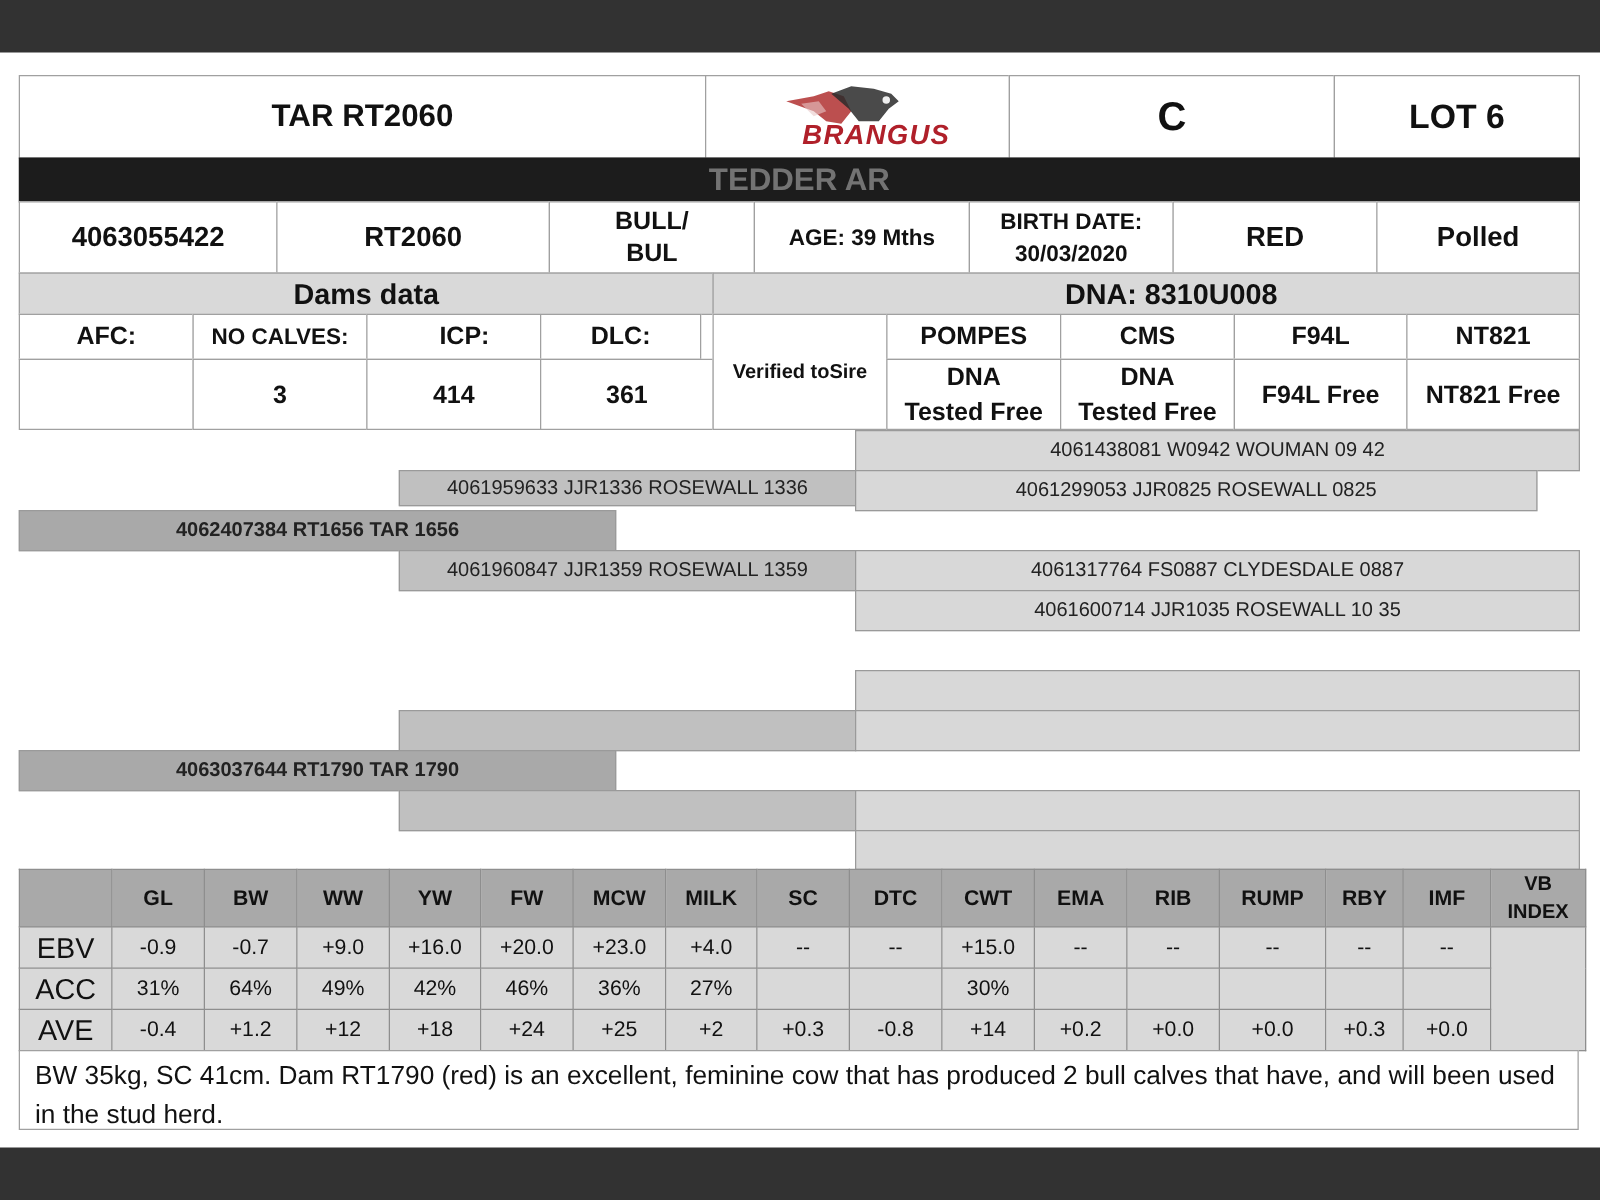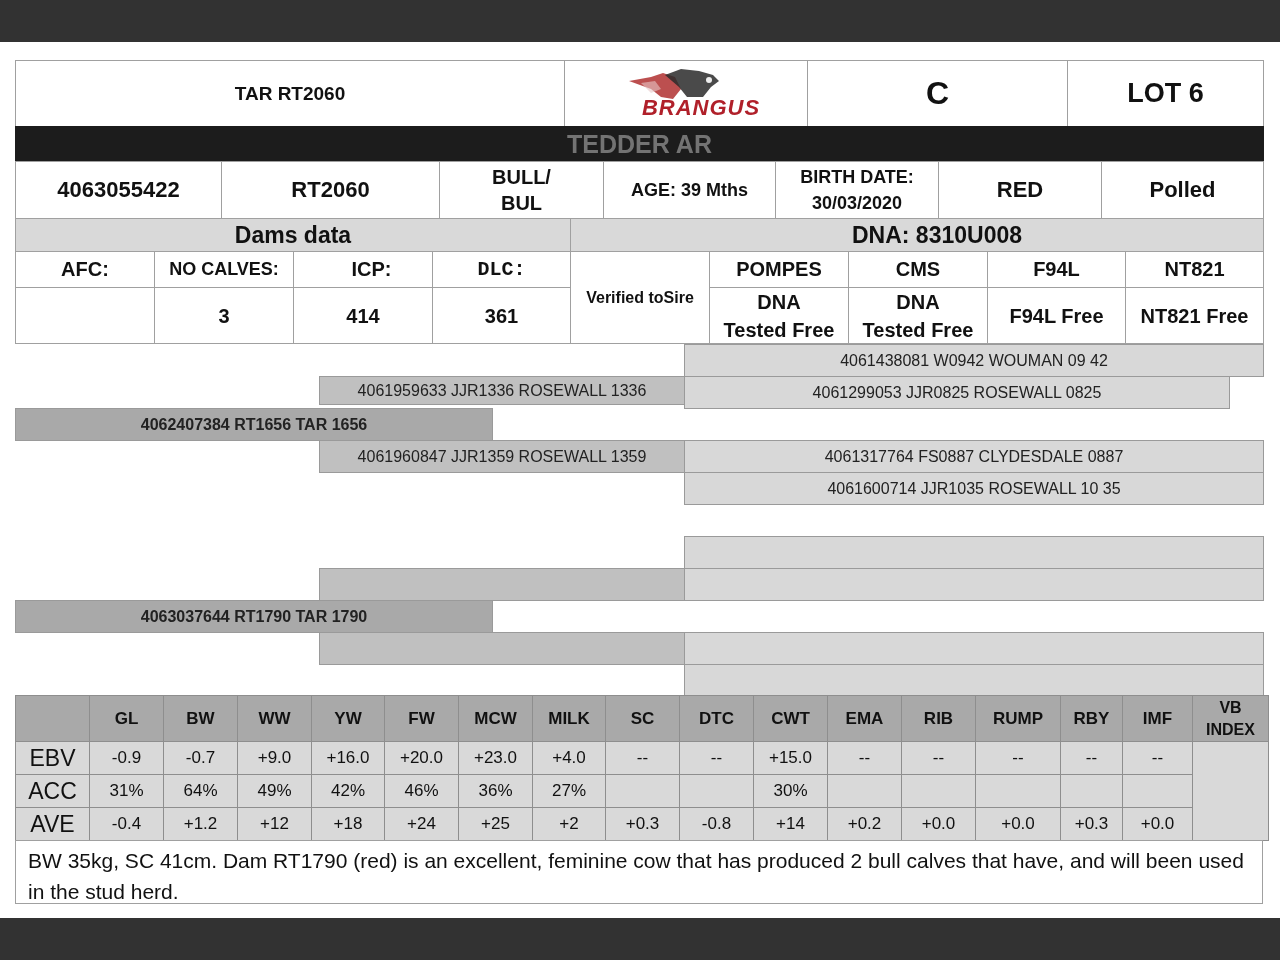--- a/index.html
+++ b/index.html
@@ -5,21 +5,21 @@
   * { box-sizing: border-box; margin: 0; padding: 0; }
   html, body { width: 1280px; height: 960px; overflow: hidden; background: #ffffff; }
   body { position: relative; font-family: "Liberation Sans", sans-serif; color: #111; }
   .bar-top { position: absolute; left: 0; top: 0; width: 1280px; height: 42px; background: #323232; }
   .bar-bottom { position: absolute; left: 0; top: 918px; width: 1280px; height: 42px; background: #323232; }
 
   .abs { position: absolute; display: flex; align-items: center; justify-content: center; text-align: center; }
   .b { border: 1px solid #a0a0a0; }
 
   
-  .h1 { font-weight: bold; font-size: 19px; background: #fff; }
+  .h1 { font-weight: bold; font-size: 25px; background: #fff; }
   .h1big { font-weight: bold; font-size: 32px; background: #fff; }
   .lot { font-weight: bold; font-size: 27px; background: #fff; }
   .title-bar { background: #1c1c1c; color: #737373; font-weight: bold; font-size: 25px; }
 
   .r3 { font-weight: bold; font-size: 22px; background: #fff; }
   .r3s { font-weight: bold; font-size: 18px; background: #fff; line-height: 26px; }
   .sec { background: #d9d9d9; font-weight: bold; font-size: 23px; }
   .hdr { font-weight: bold; font-size: 20px; background: #fff; }
   .val { font-weight: bold; font-size: 20px; background: #fff; line-height: 28px; }
 
@@ -104,21 +104,21 @@
 
 <div class="abs b hdr" style="left:15px;top:251px;width:140px;height:37px;">
     <span>AFC:</span>
   </div>
 <div class="abs b hdr" style="left:154px;top:251px;width:140px;height:37px;font-size:18px;">
     <span>NO CALVES:</span>
   </div>
 <div class="abs b hdr" style="left:293px;top:251px;width:140px;height:37px;padding-left:17px;">
     <span>ICP:</span>
   </div>
-<div class="abs b hdr" style="left:432px;top:251px;width:139px;height:37px;font-family:Liberation Mono, monospace;">
+<div class="abs b hdr" style="left:432px;top:251px;width:129px;height:37px;">
     <span>DLC:</span>
   </div>
 
 <div class="abs b val" style="left:15px;top:287px;width:140px;height:57px;">
     <span></span>
   </div>
 <div class="abs b val" style="left:154px;top:287px;width:140px;height:57px;">
     <span>3</span>
   </div>
 <div class="abs b val" style="left:293px;top:287px;width:140px;height:57px;">

